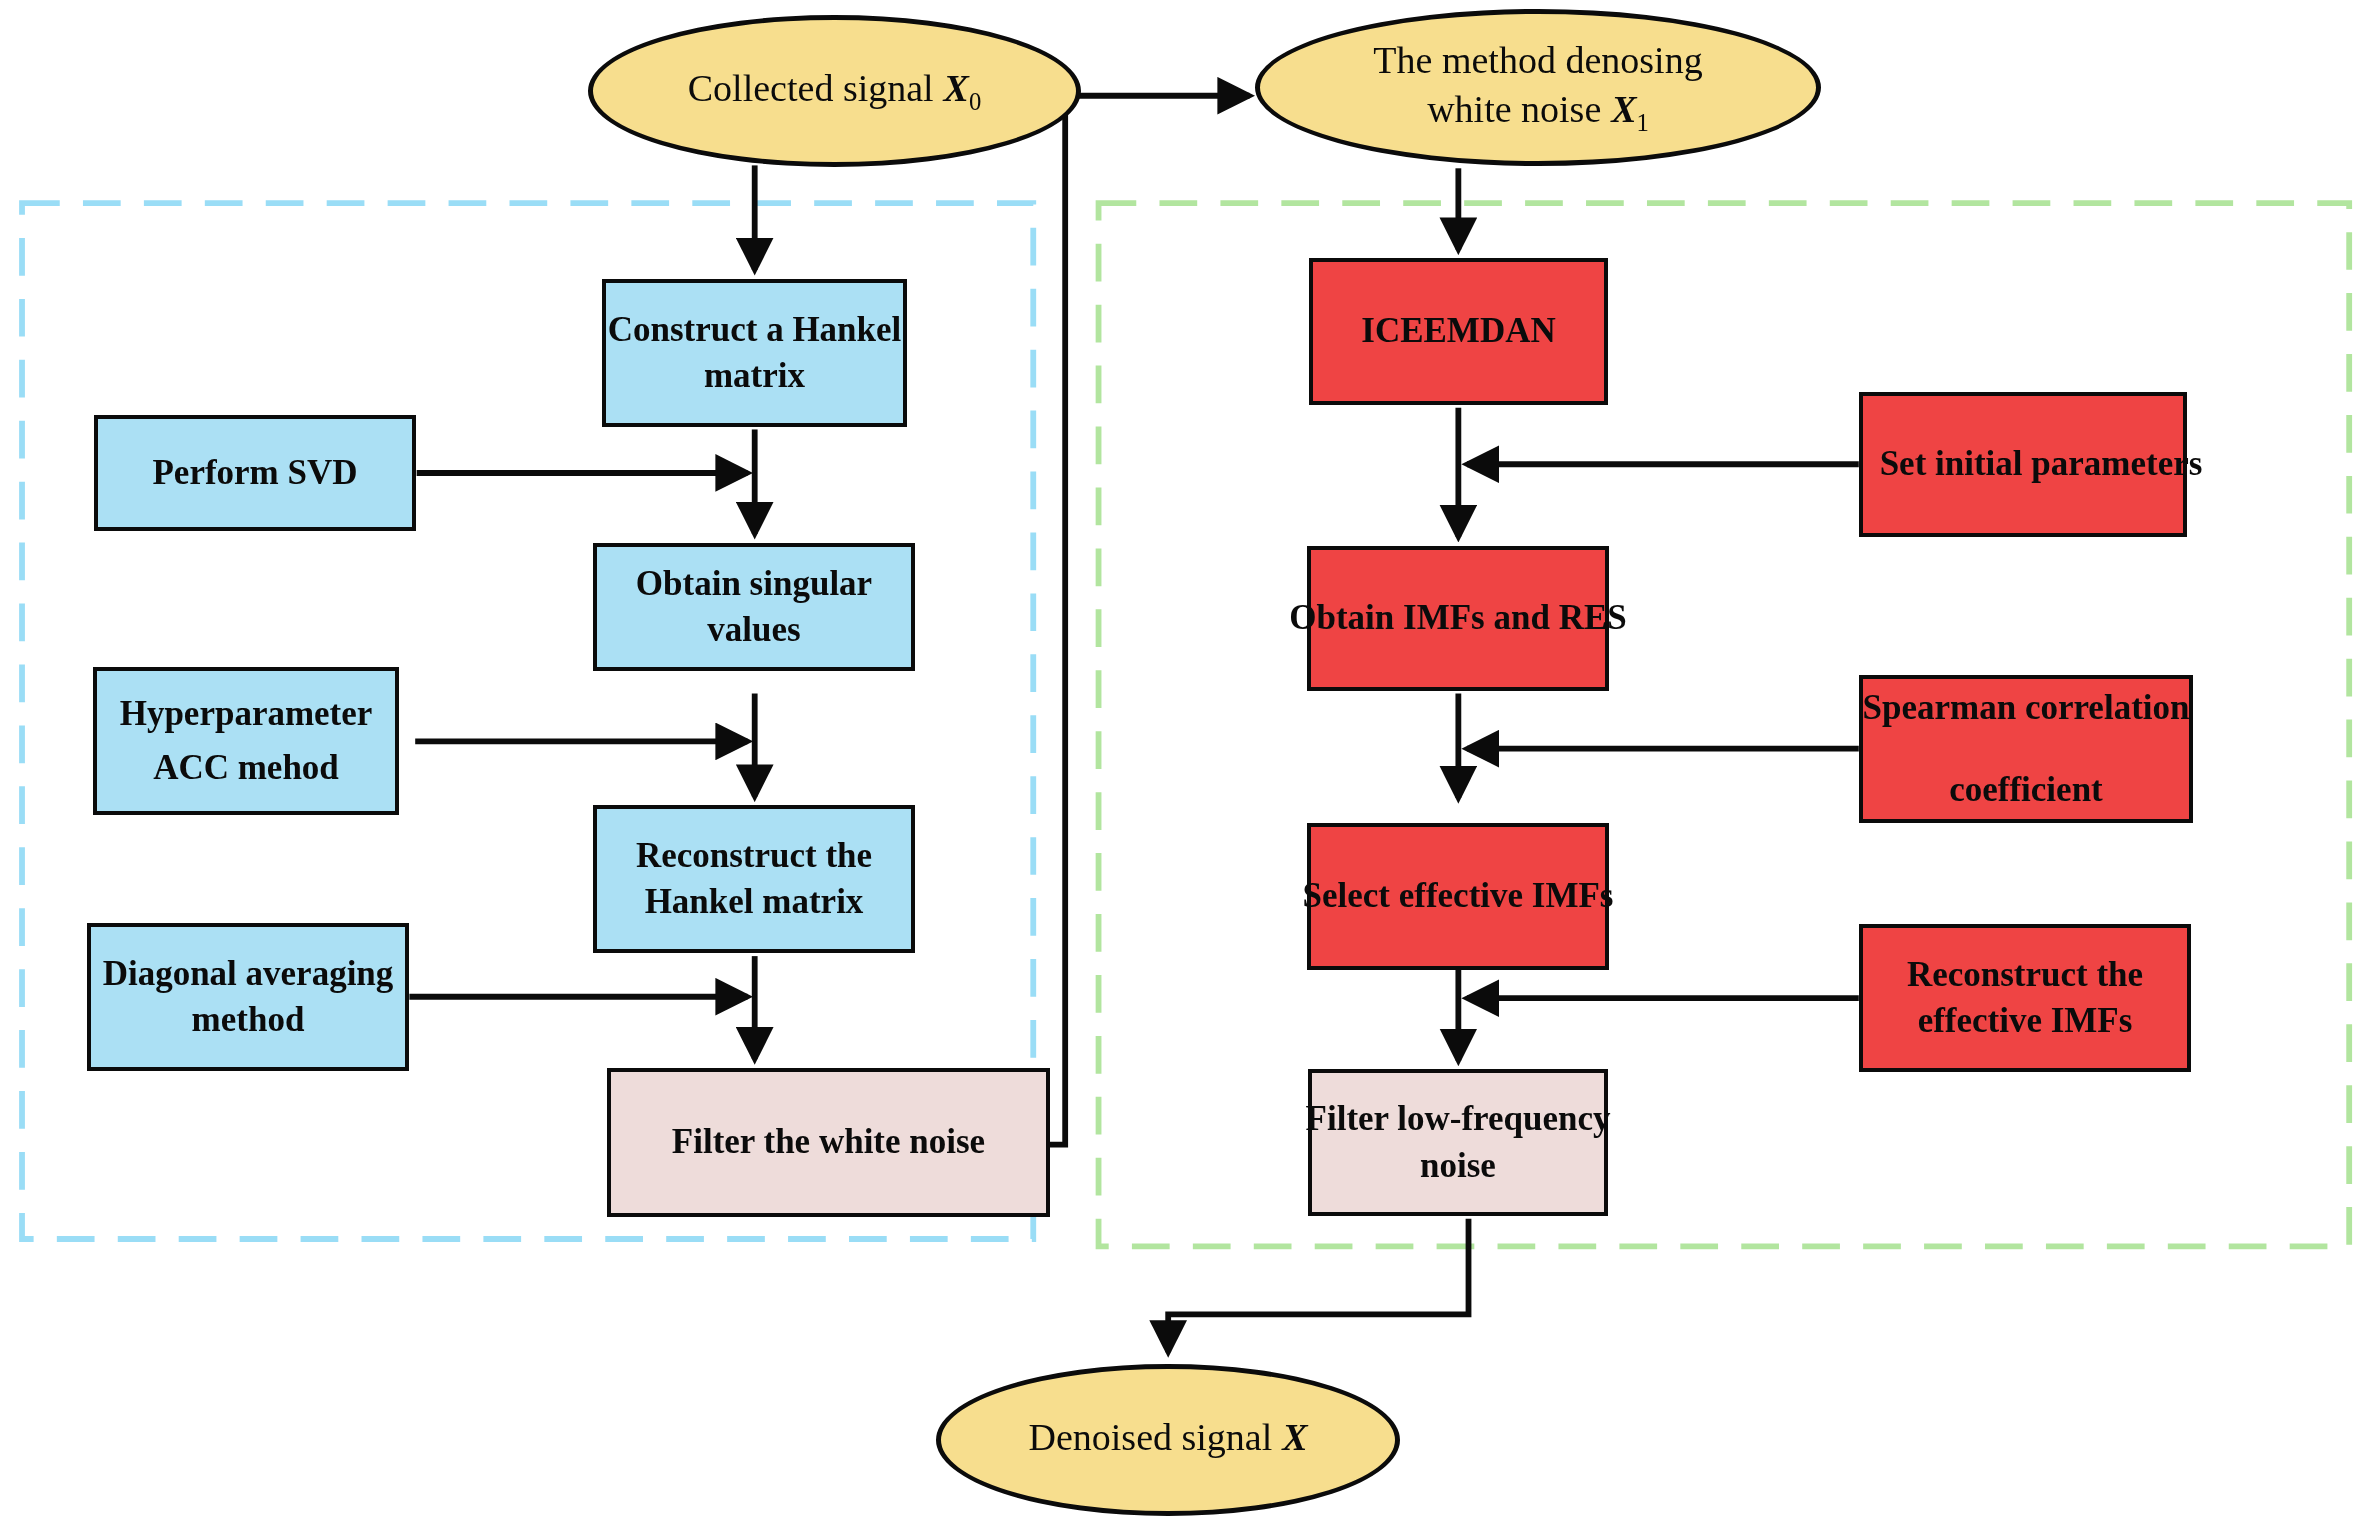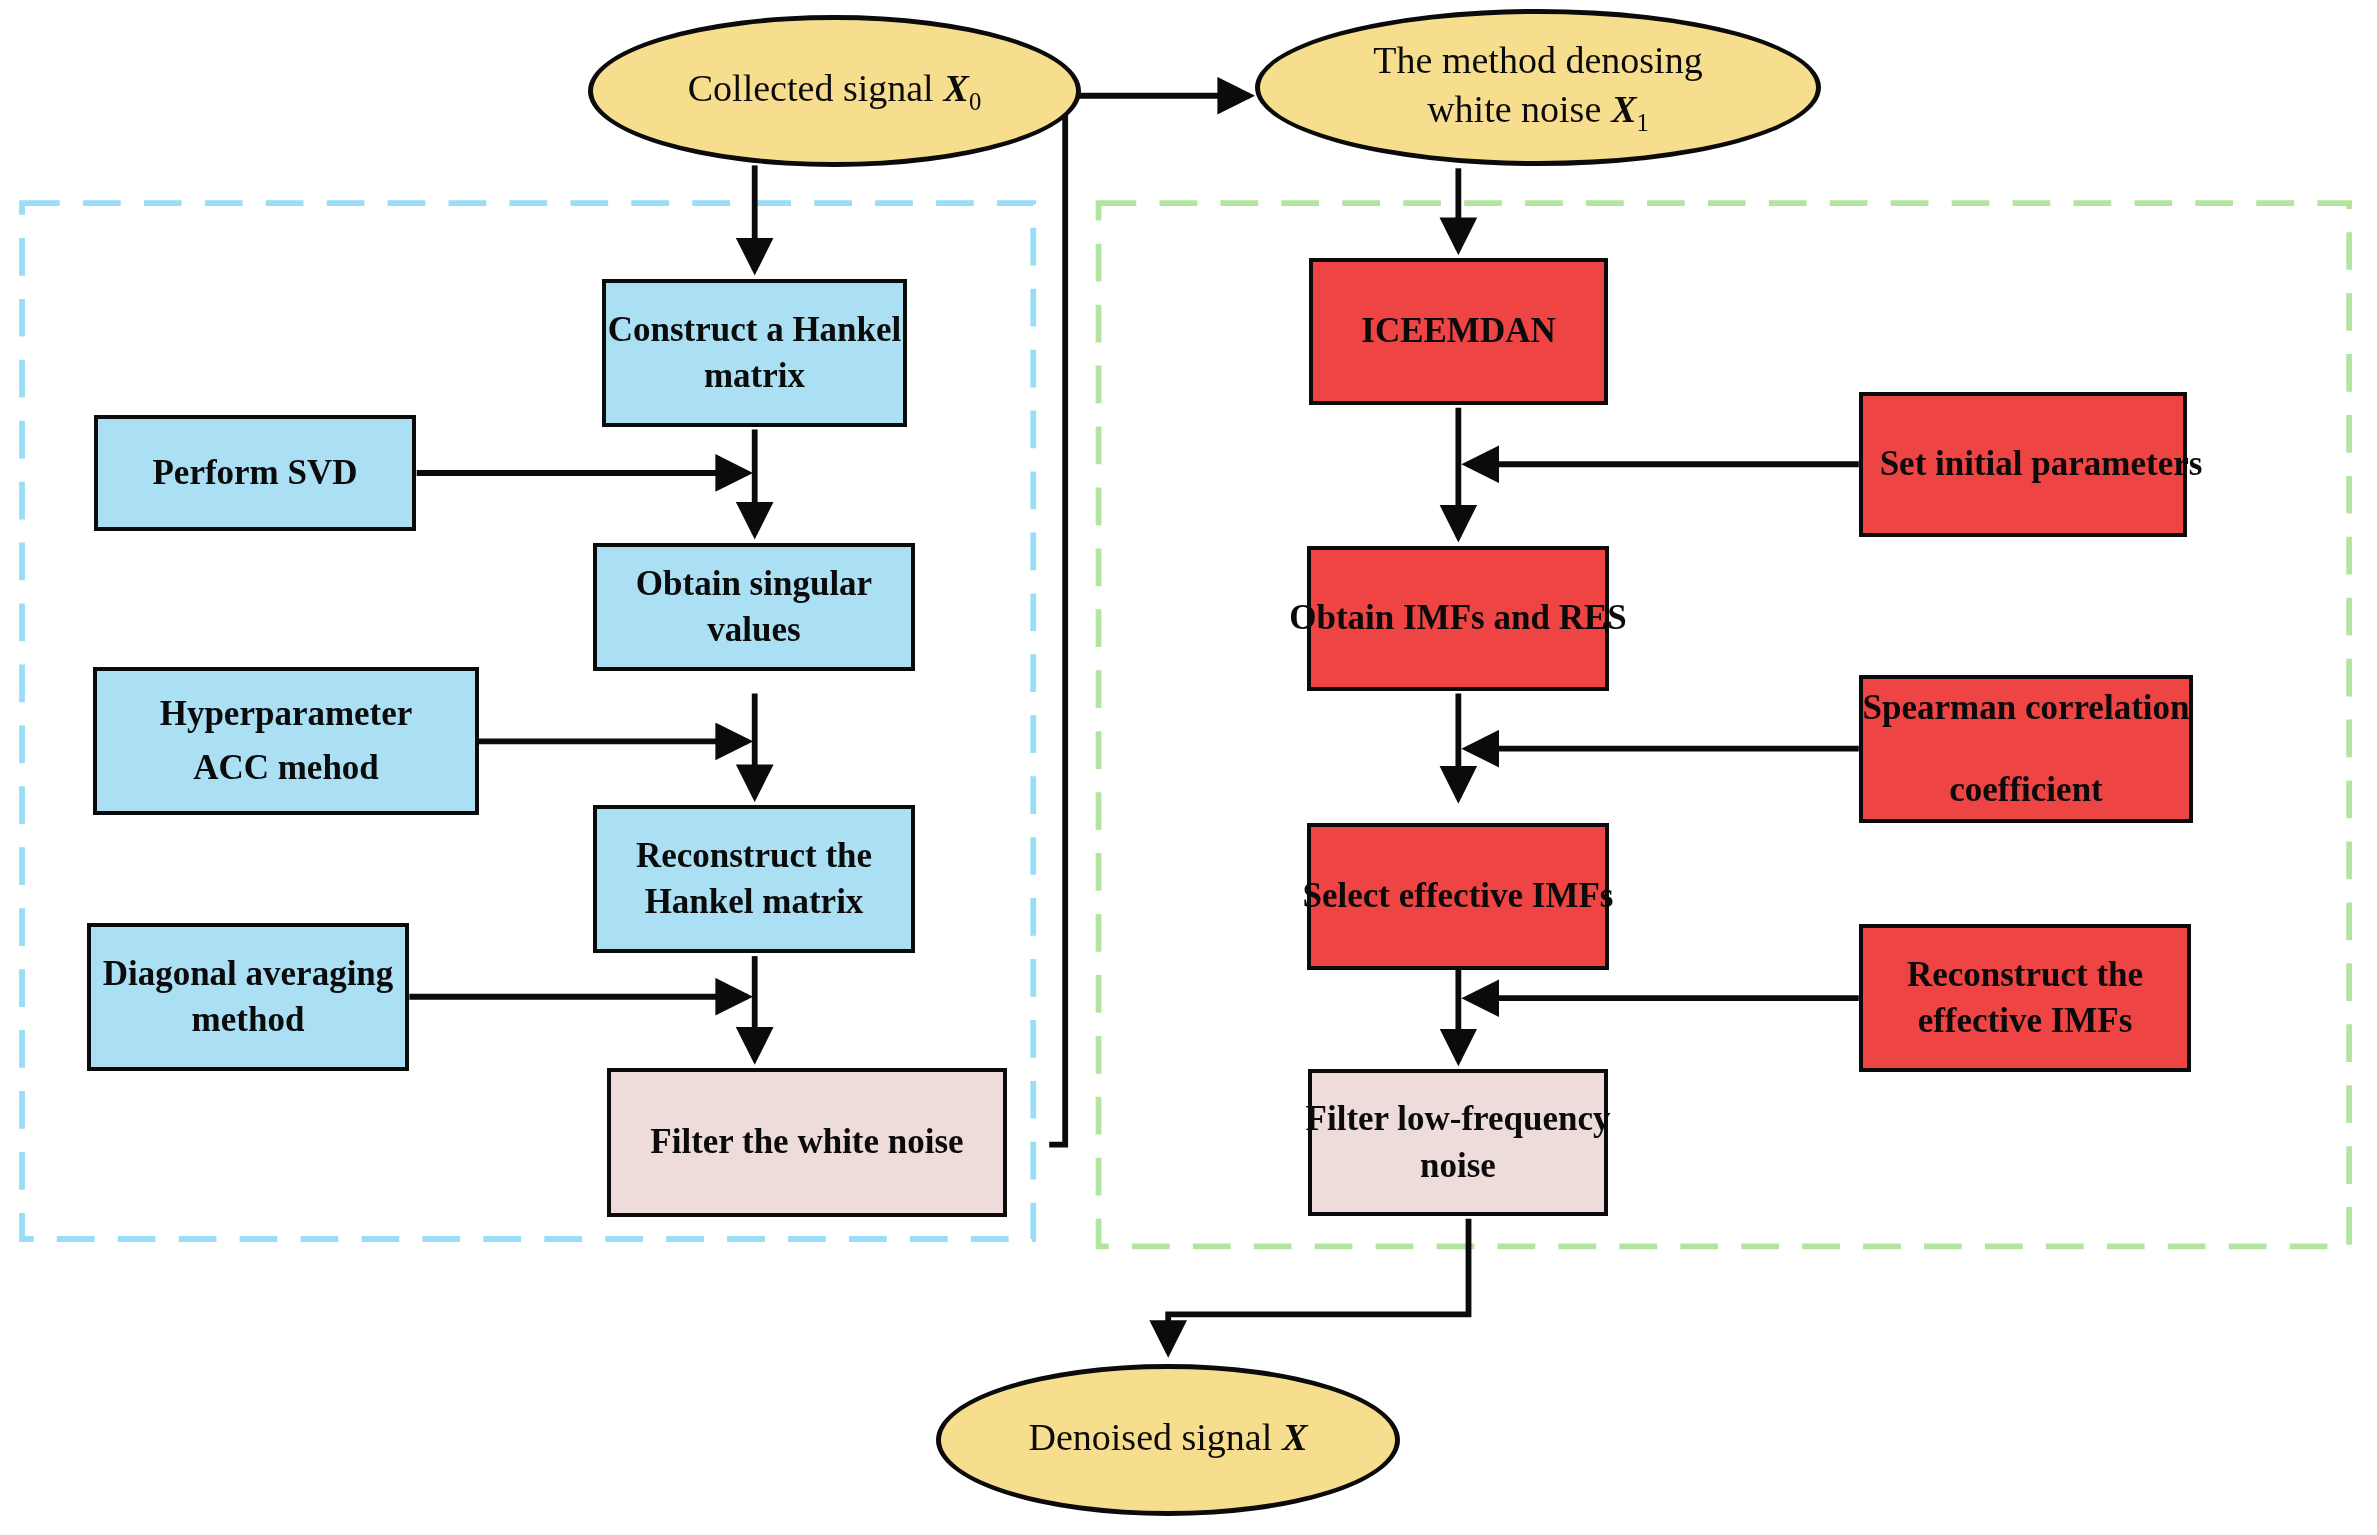--- a/index.html
+++ b/index.html
@@ -90,33 +90,33 @@
     <span class="ln">Construct a Hankel</span>
     <span class="ln">matrix</span>
   </div>
   <div class="node blue" style="left:94px; top:415px; width:322px; height:116px;">
     <span class="ln">Perform SVD</span>
   </div>
   <div class="node blue" style="left:593px; top:543px; width:322px; height:128px;">
     <span class="ln">Obtain singular</span>
     <span class="ln">values</span>
   </div>
-  <div class="node blue" style="left:93px; top:667px; width:386px; height:148px;gap:7px;">
+  <div class="node blue" style="left:93px; top:667px; width:306px; height:148px;gap:7px;">
     <span class="ln">Hyperparameter</span>
     <span class="ln">ACC mehod</span>
   </div>
   <div class="node blue" style="left:593px; top:805px; width:322px; height:148px;">
     <span class="ln">Reconstruct the</span>
     <span class="ln">Hankel matrix</span>
   </div>
   <div class="node blue" style="left:87px; top:923px; width:322px; height:148px;">
     <span class="ln">Diagonal averaging</span>
     <span class="ln">method</span>
   </div>
-  <div class="node pink" style="left:607px; top:1068px; width:400px; height:149px;">
+  <div class="node pink" style="left:607px; top:1068px; width:443px; height:149px;">
     <span class="ln">Filter the white noise</span>
   </div>
 
   <div class="node green" style="left:1309px; top:258px; width:299px; height:147px;">
     <span class="ln">ICEEMDAN</span>
   </div>
   <div class="node green" style="left:1859px; top:392px; width:328px; height:145px;padding-left:36px;">
     <span class="ln">Set initial parameters</span>
   </div>
   <div class="node green" style="left:1307px; top:546px; width:302px; height:145px;">

